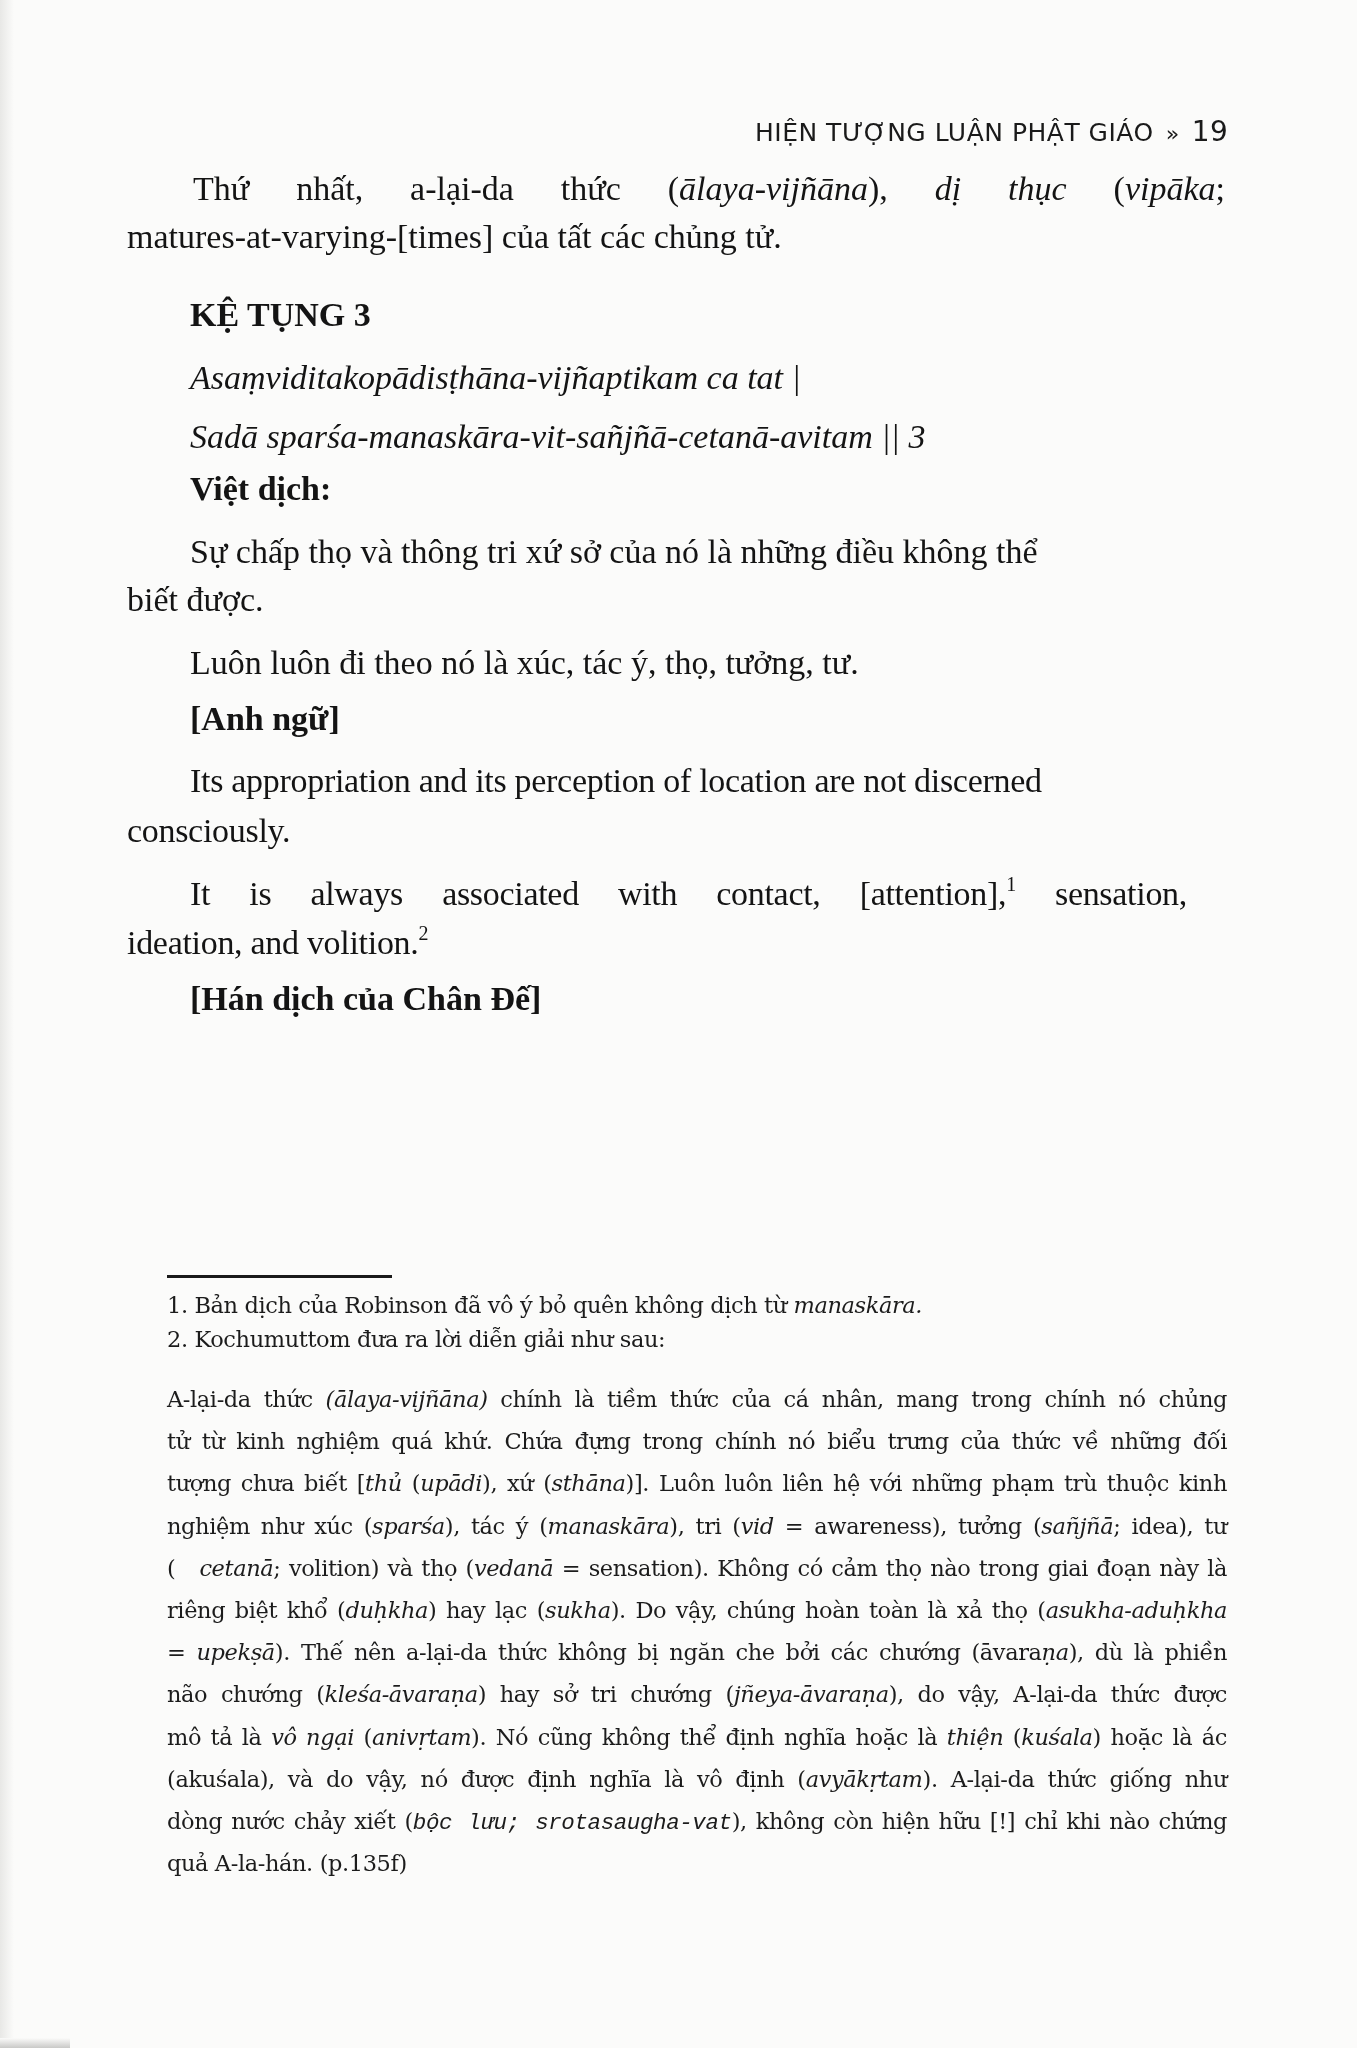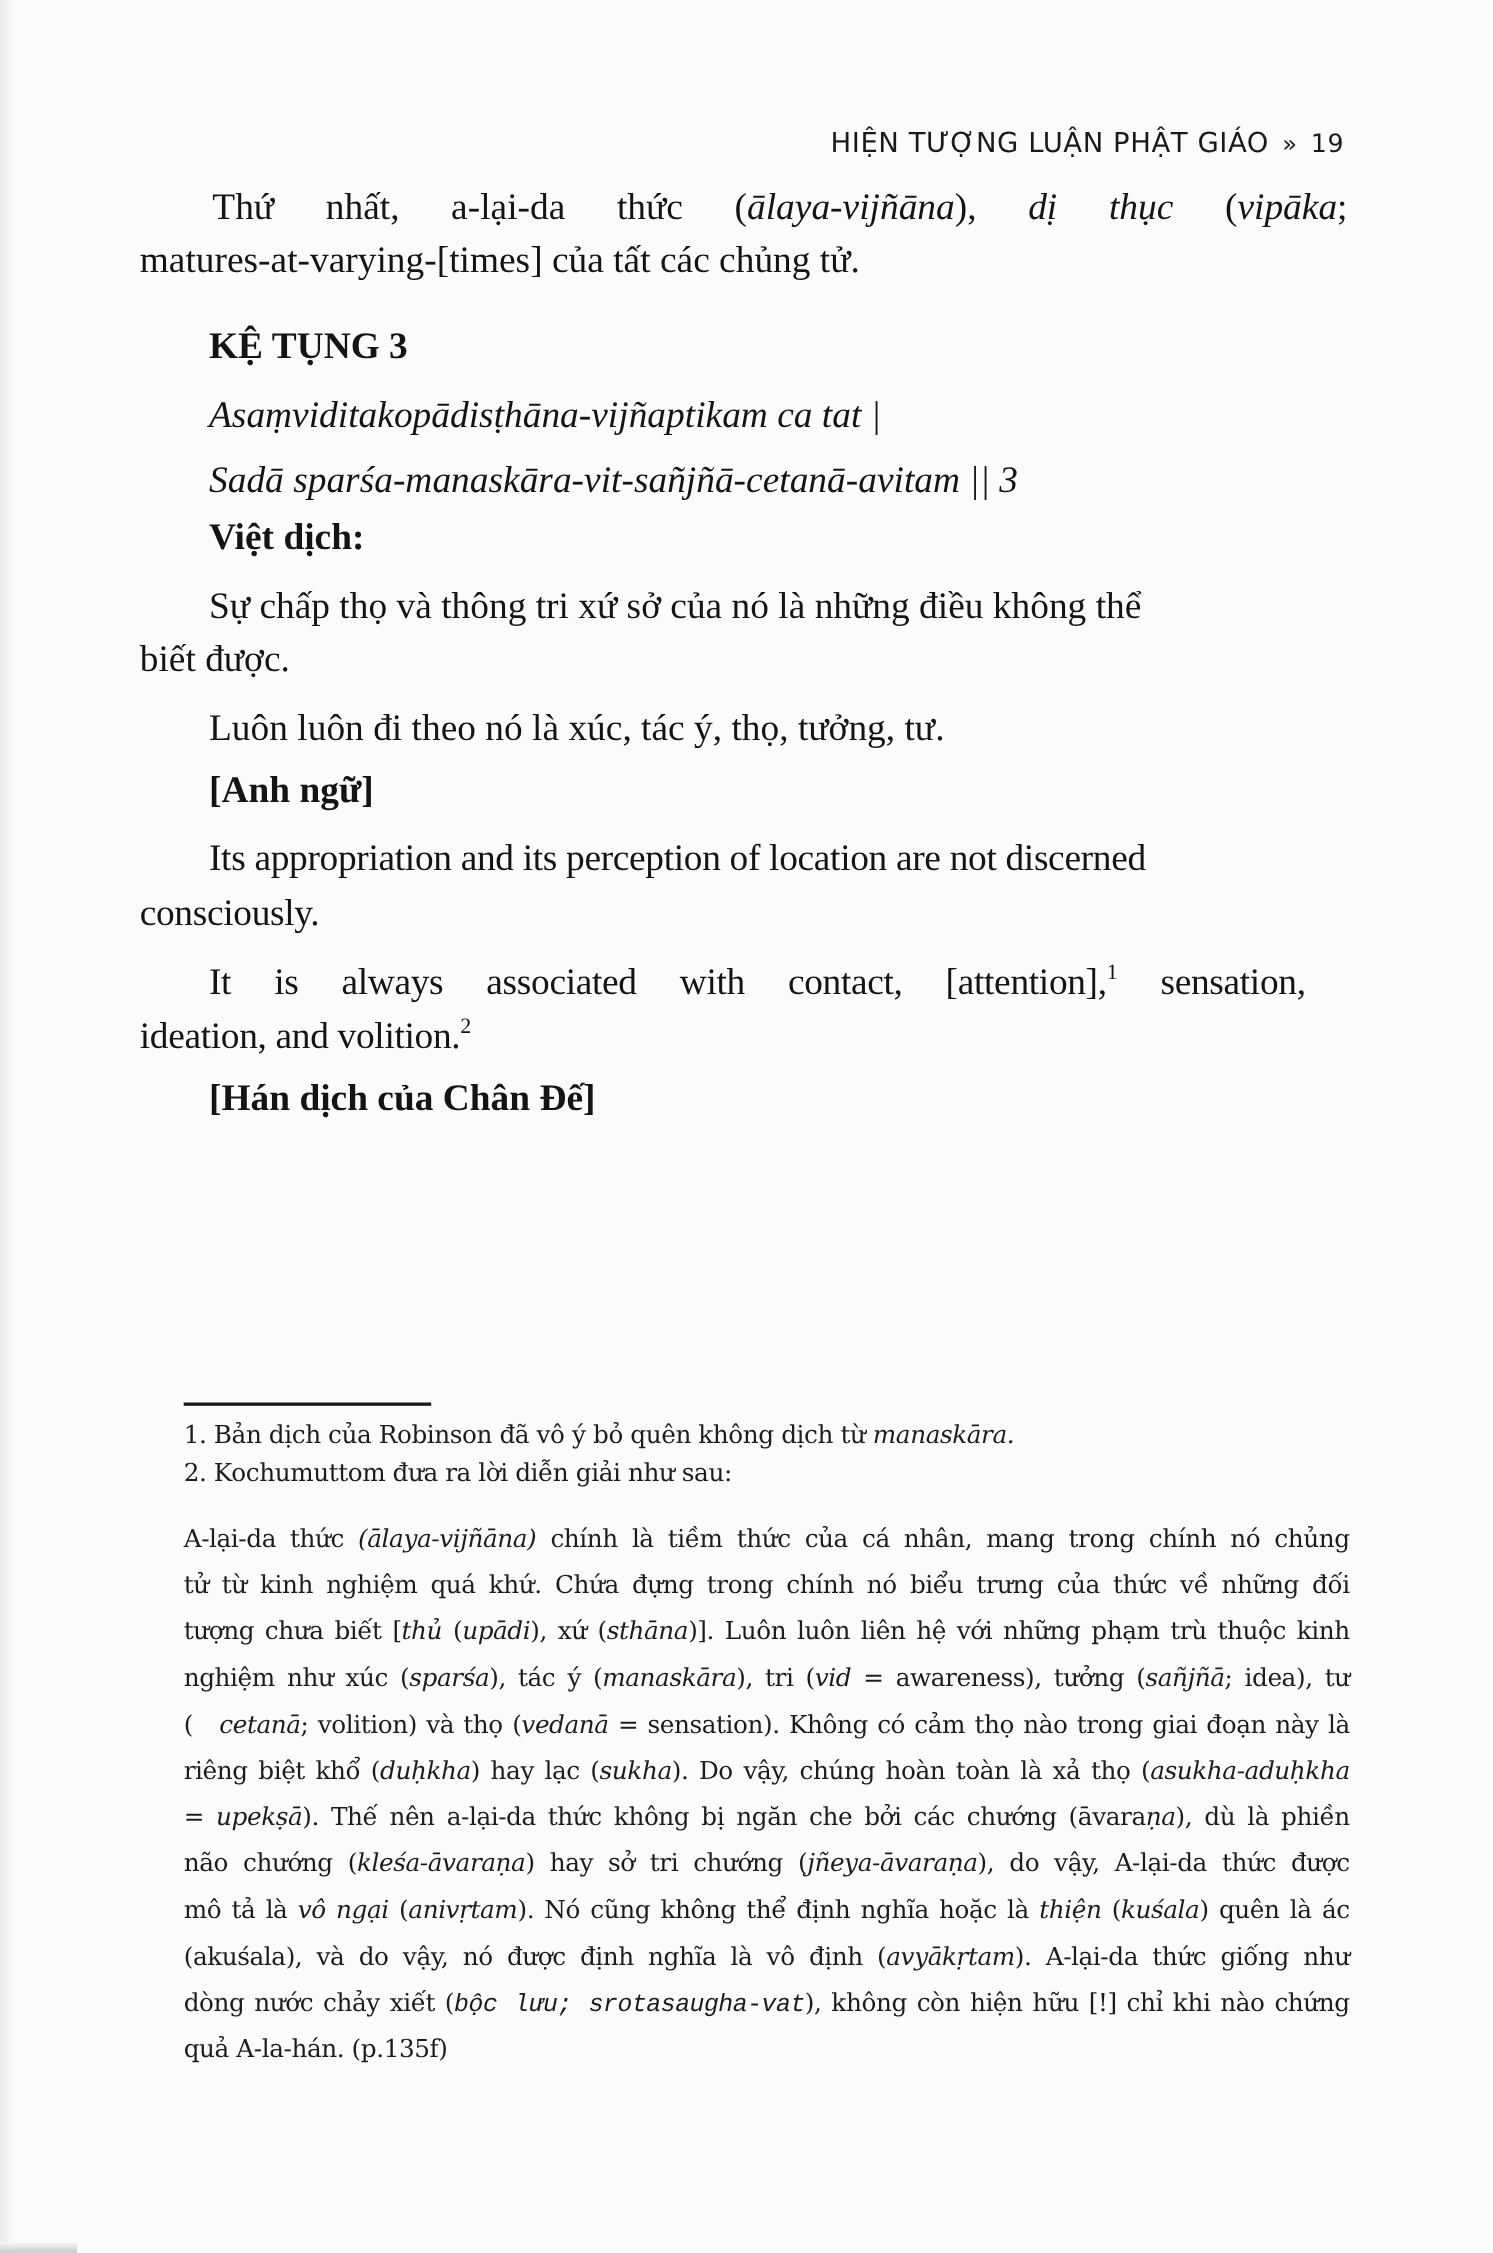--- a/index.html
+++ b/index.html
@@ -16,21 +16,21 @@
     .page-edge-bottom {
       position: absolute; left: 0; bottom: 0; width: 70px; height: 10px;
       background: linear-gradient(to top, #c9c9c7, #fbfbfa);
     }
     .running-head {
       position: absolute; left: 755px; top: 115px;
       font-family: "DejaVu Sans", sans-serif; font-size: 25px;
       letter-spacing: 0.5px; color: #1a1a1a; white-space: nowrap;
     }
     .running-head .sep { margin: 0 12px; font-size: 22px; }
-    .running-head .pnum { font-size: 23px; }
+    .running-head .pnum { font-size: 28px; }
 
     .main {
       position: absolute; left: 165px; top: 0; width: 1060px;
       font-family: "Liberation Serif", serif; font-size: 34px;
       line-height: 57px; color: #141414;
     }
     .line { position: absolute; left: 0; white-space: nowrap; }
     .line-just { position: absolute; left: 0; width: 1060px; }
     .b { font-weight: bold; }
     .i { font-style: italic; }
@@ -100,18 +100,18 @@
   <div class="fn-line" style="top:28px;">2. Kochumuttom đưa ra lời diễn giải như sau:</div>
   <div id="quote">
       <div class="fn-just" style="top: 88px;"><span>A-lại-da thức </span><span style="font-style: italic;">(ālaya-vijñāna)</span><span> chính là tiềm thức của cá nhân, mang trong chính nó chủng</span></div>
       <div class="fn-just" style="top: 130.2px;"><span>tử từ kinh nghiệm quá khứ. Chứa đựng trong chính nó biểu trưng của thức về những đối</span></div>
       <div class="fn-just" style="top: 172.4px;"><span>tượng chưa biết [</span><span style="font-style: italic;">thủ</span><span> (</span><span style="font-style: italic;">upādi</span><span>), xứ (</span><span style="font-style: italic; margin-top: 32px;">sthāna</span><span>)]. Luôn luôn liên hệ với những phạm trù thuộc kinh</span></div>
       <div class="fn-just" style="top: 214.6px;"><span>nghiệm như xúc (</span><span style="font-style: italic;">sparśa</span><span>), tác ý (</span><span style="font-style: italic;">manaskāra</span><span>), tri (</span><span style="font-style: italic;">vid</span><span> = awareness), tưởng (</span><span style="font-style: italic;">sañjñā</span><span>; idea), tư</span></div>
       <div class="fn-just" style="top: 256.8px;"><span>(</span><span style="font-style: italic; margin-left: 24px;">cetanā</span><span>; volition) và thọ (</span><span style="font-style: italic;">vedanā</span><span> = sensation). Không có cảm thọ nào trong giai đoạn này là</span></div>
       <div class="fn-just" style="top: 299px;"><span>riêng biệt khổ (</span><span style="font-style: italic;">duḥkha</span><span>) hay lạc (</span><span style="font-style: italic;">sukha</span><span>). Do vậy, chúng hoàn toàn là xả thọ (</span><span style="font-style: italic;">asukha-aduḥkha</span></div>
       <div class="fn-just" style="top: 341.2px;"><span>= </span><span style="font-style: italic;">upekṣā</span><span>). Thế nên a-lại-da thức không bị ngăn che bởi các chướng (āvara</span><span style="font-style: italic;">ṇa</span><span>), dù là phiền</span></div>
       <div class="fn-just" style="top: 383.4px;"><span>não chướng (</span><span style="font-style: italic;">kleśa-āvaraṇa</span><span>) hay sở tri chướng (</span><span style="font-style: italic;">jñeya-āvaraṇa</span><span>), do vậy, A-lại-da thức được</span></div>
-      <div class="fn-just" style="top: 425.6px;"><span>mô tả là </span><span style="font-style: italic;">vô ngại</span><span> (</span><span style="font-style: italic;">anivṛtam</span><span>). Nó cũng không thể định nghĩa hoặc là </span><span style="font-style: italic;">thiện</span><span> (</span><span style="font-style: italic;">kuśala</span><span>) quên là ác</span></div>
+      <div class="fn-just" style="top: 425.6px;"><span>mô tả là </span><span style="font-style: italic;">vô ngại</span><span> (</span><span style="font-style: italic;">anivṛtam</span><span>). Nó cũng không thể định nghĩa hoặc là </span><span style="font-style: italic;">thiện</span><span> (</span><span style="font-style: italic;">kuśala</span><span>) hoặc là ác</span></div>
       <div class="fn-just" style="top: 467.8px;"><span>(akuśala), và do vậy, nó được định nghĩa là vô định (</span><span style="font-style: italic;">avyākṛtam</span><span>). A-lại-da thức giống như</span></div>
       <div class="fn-just" style="top: 510px;"><span>dòng nước chảy xiết (</span><span style="font-style: italic; font-family: Liberation Mono, monospace;">bộc lưu; srotasaugha-vat</span><span>), không còn hiện hữu [!] chỉ khi nào chứng</span></div>
       <div class="fn-line" style="top: 552.2px;"><span>quả A-la-hán. (p.135f)</span></div>
     </div>
 </div>
 
 </body></html>

